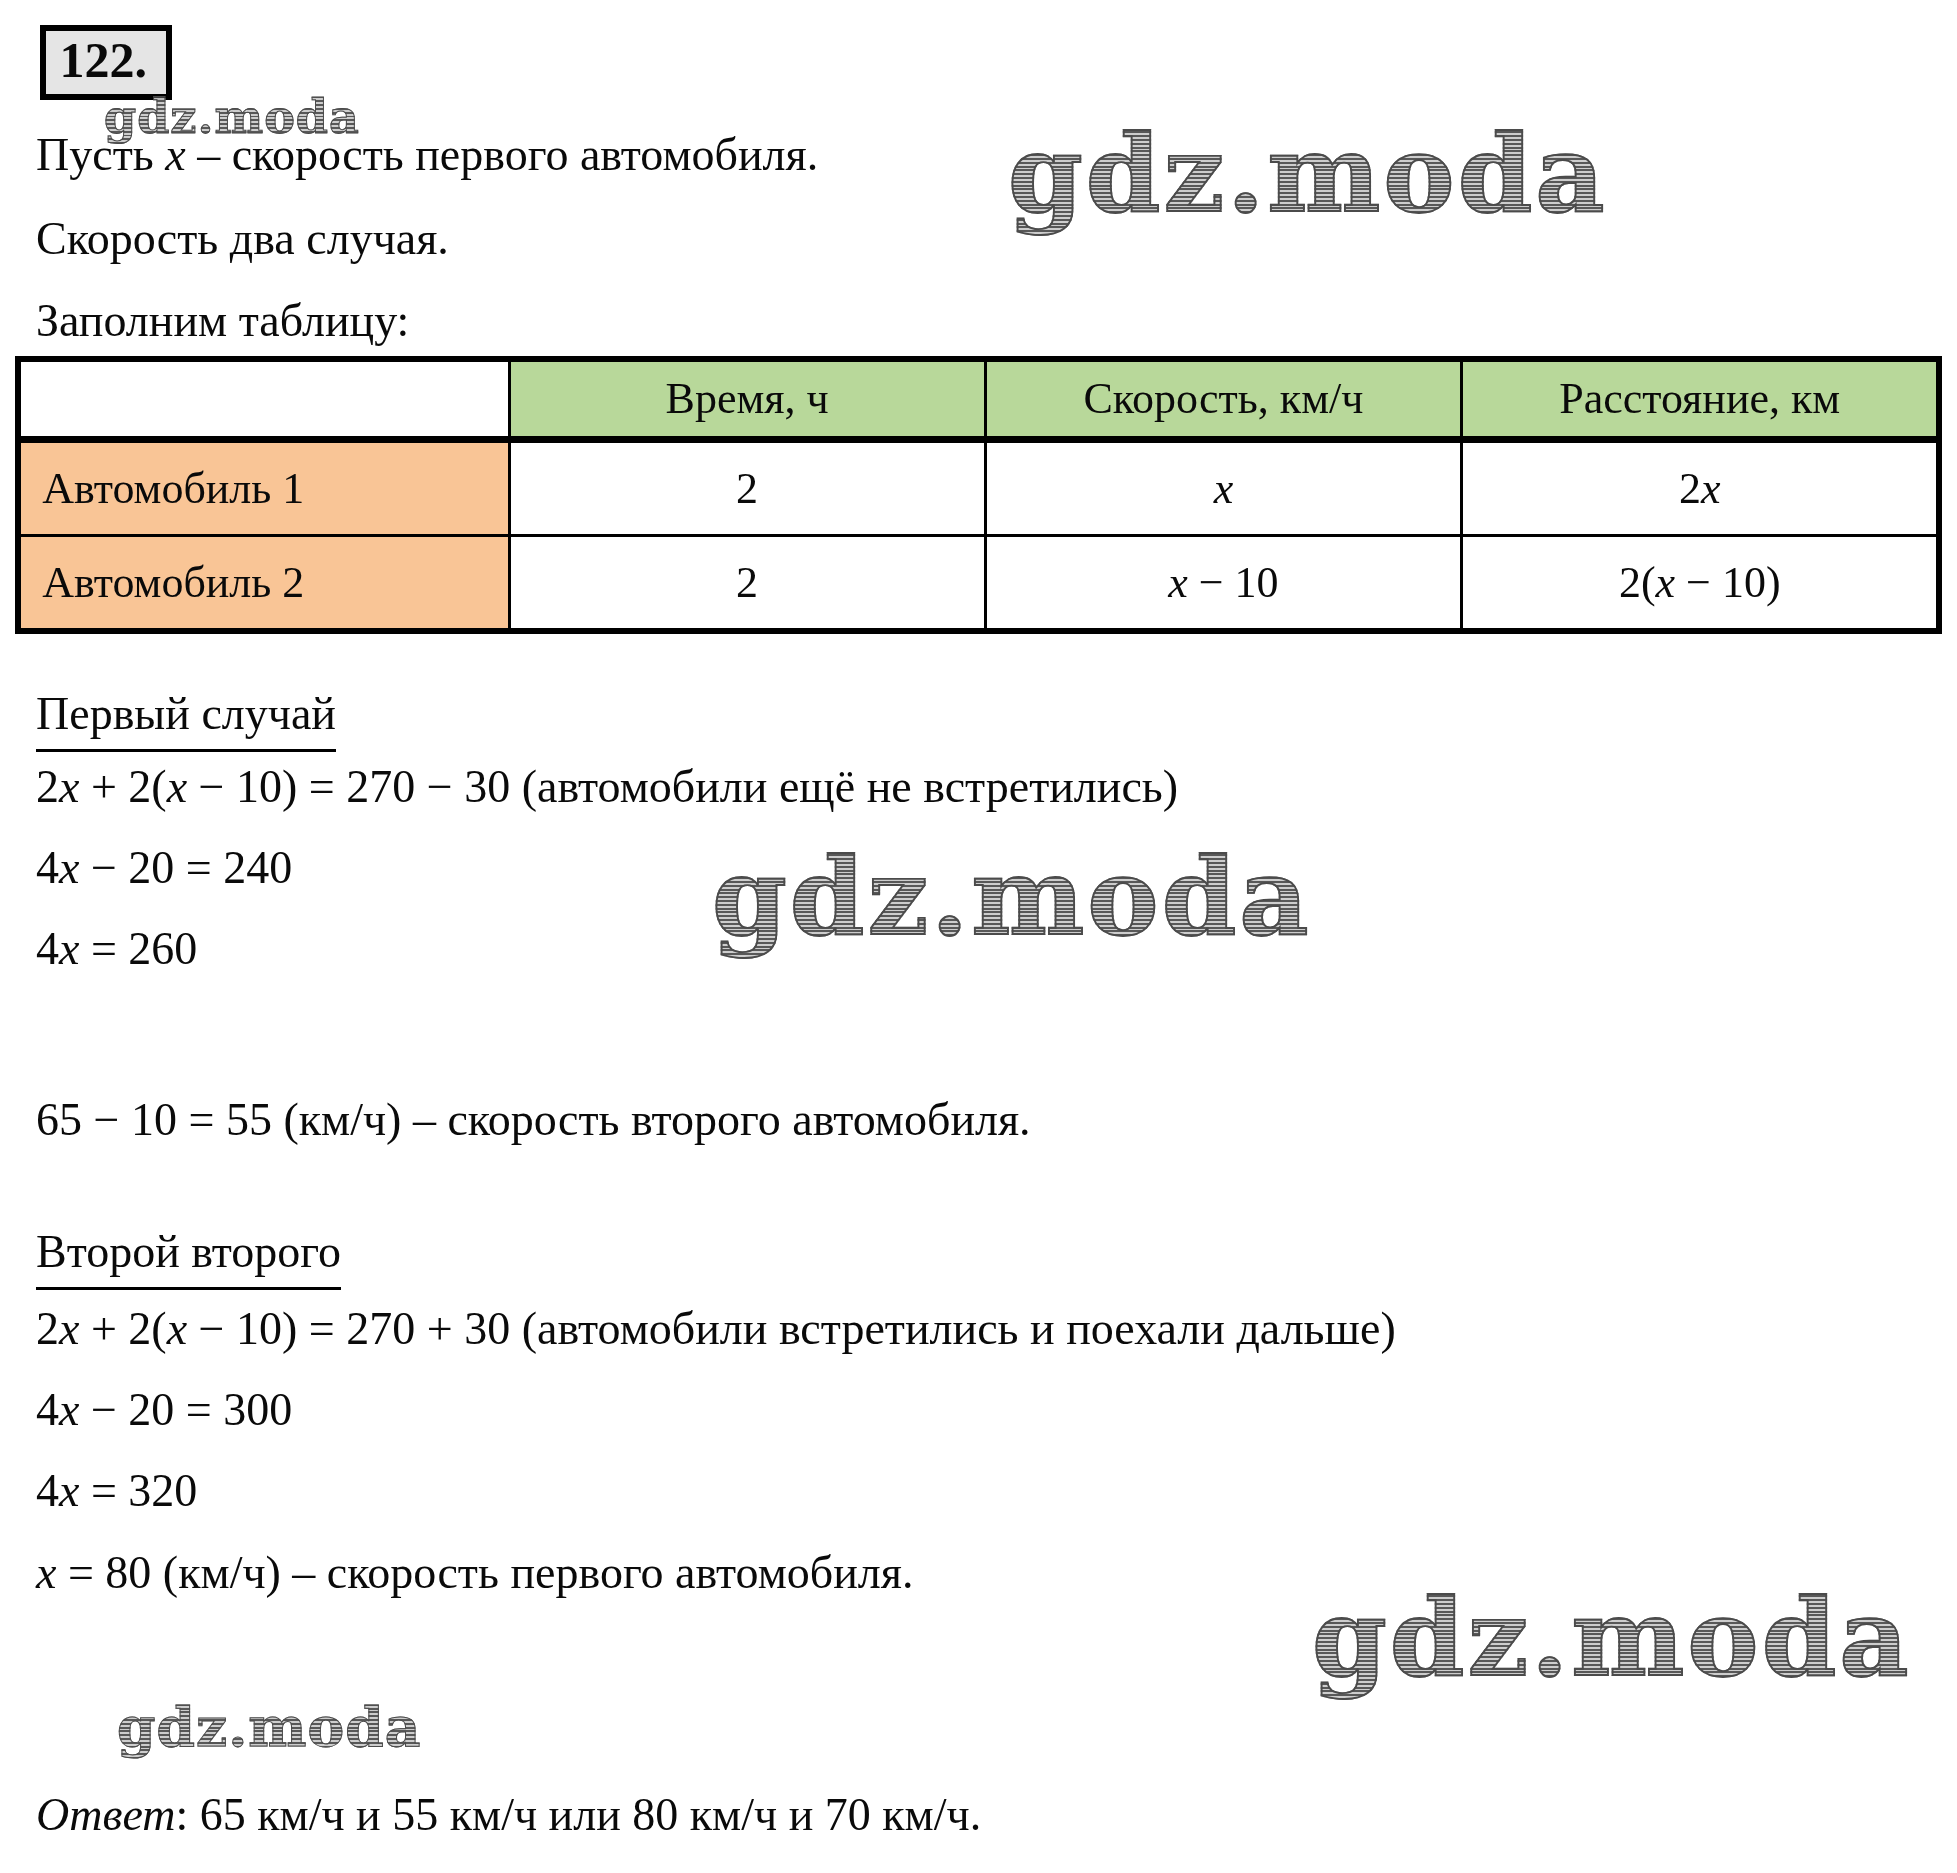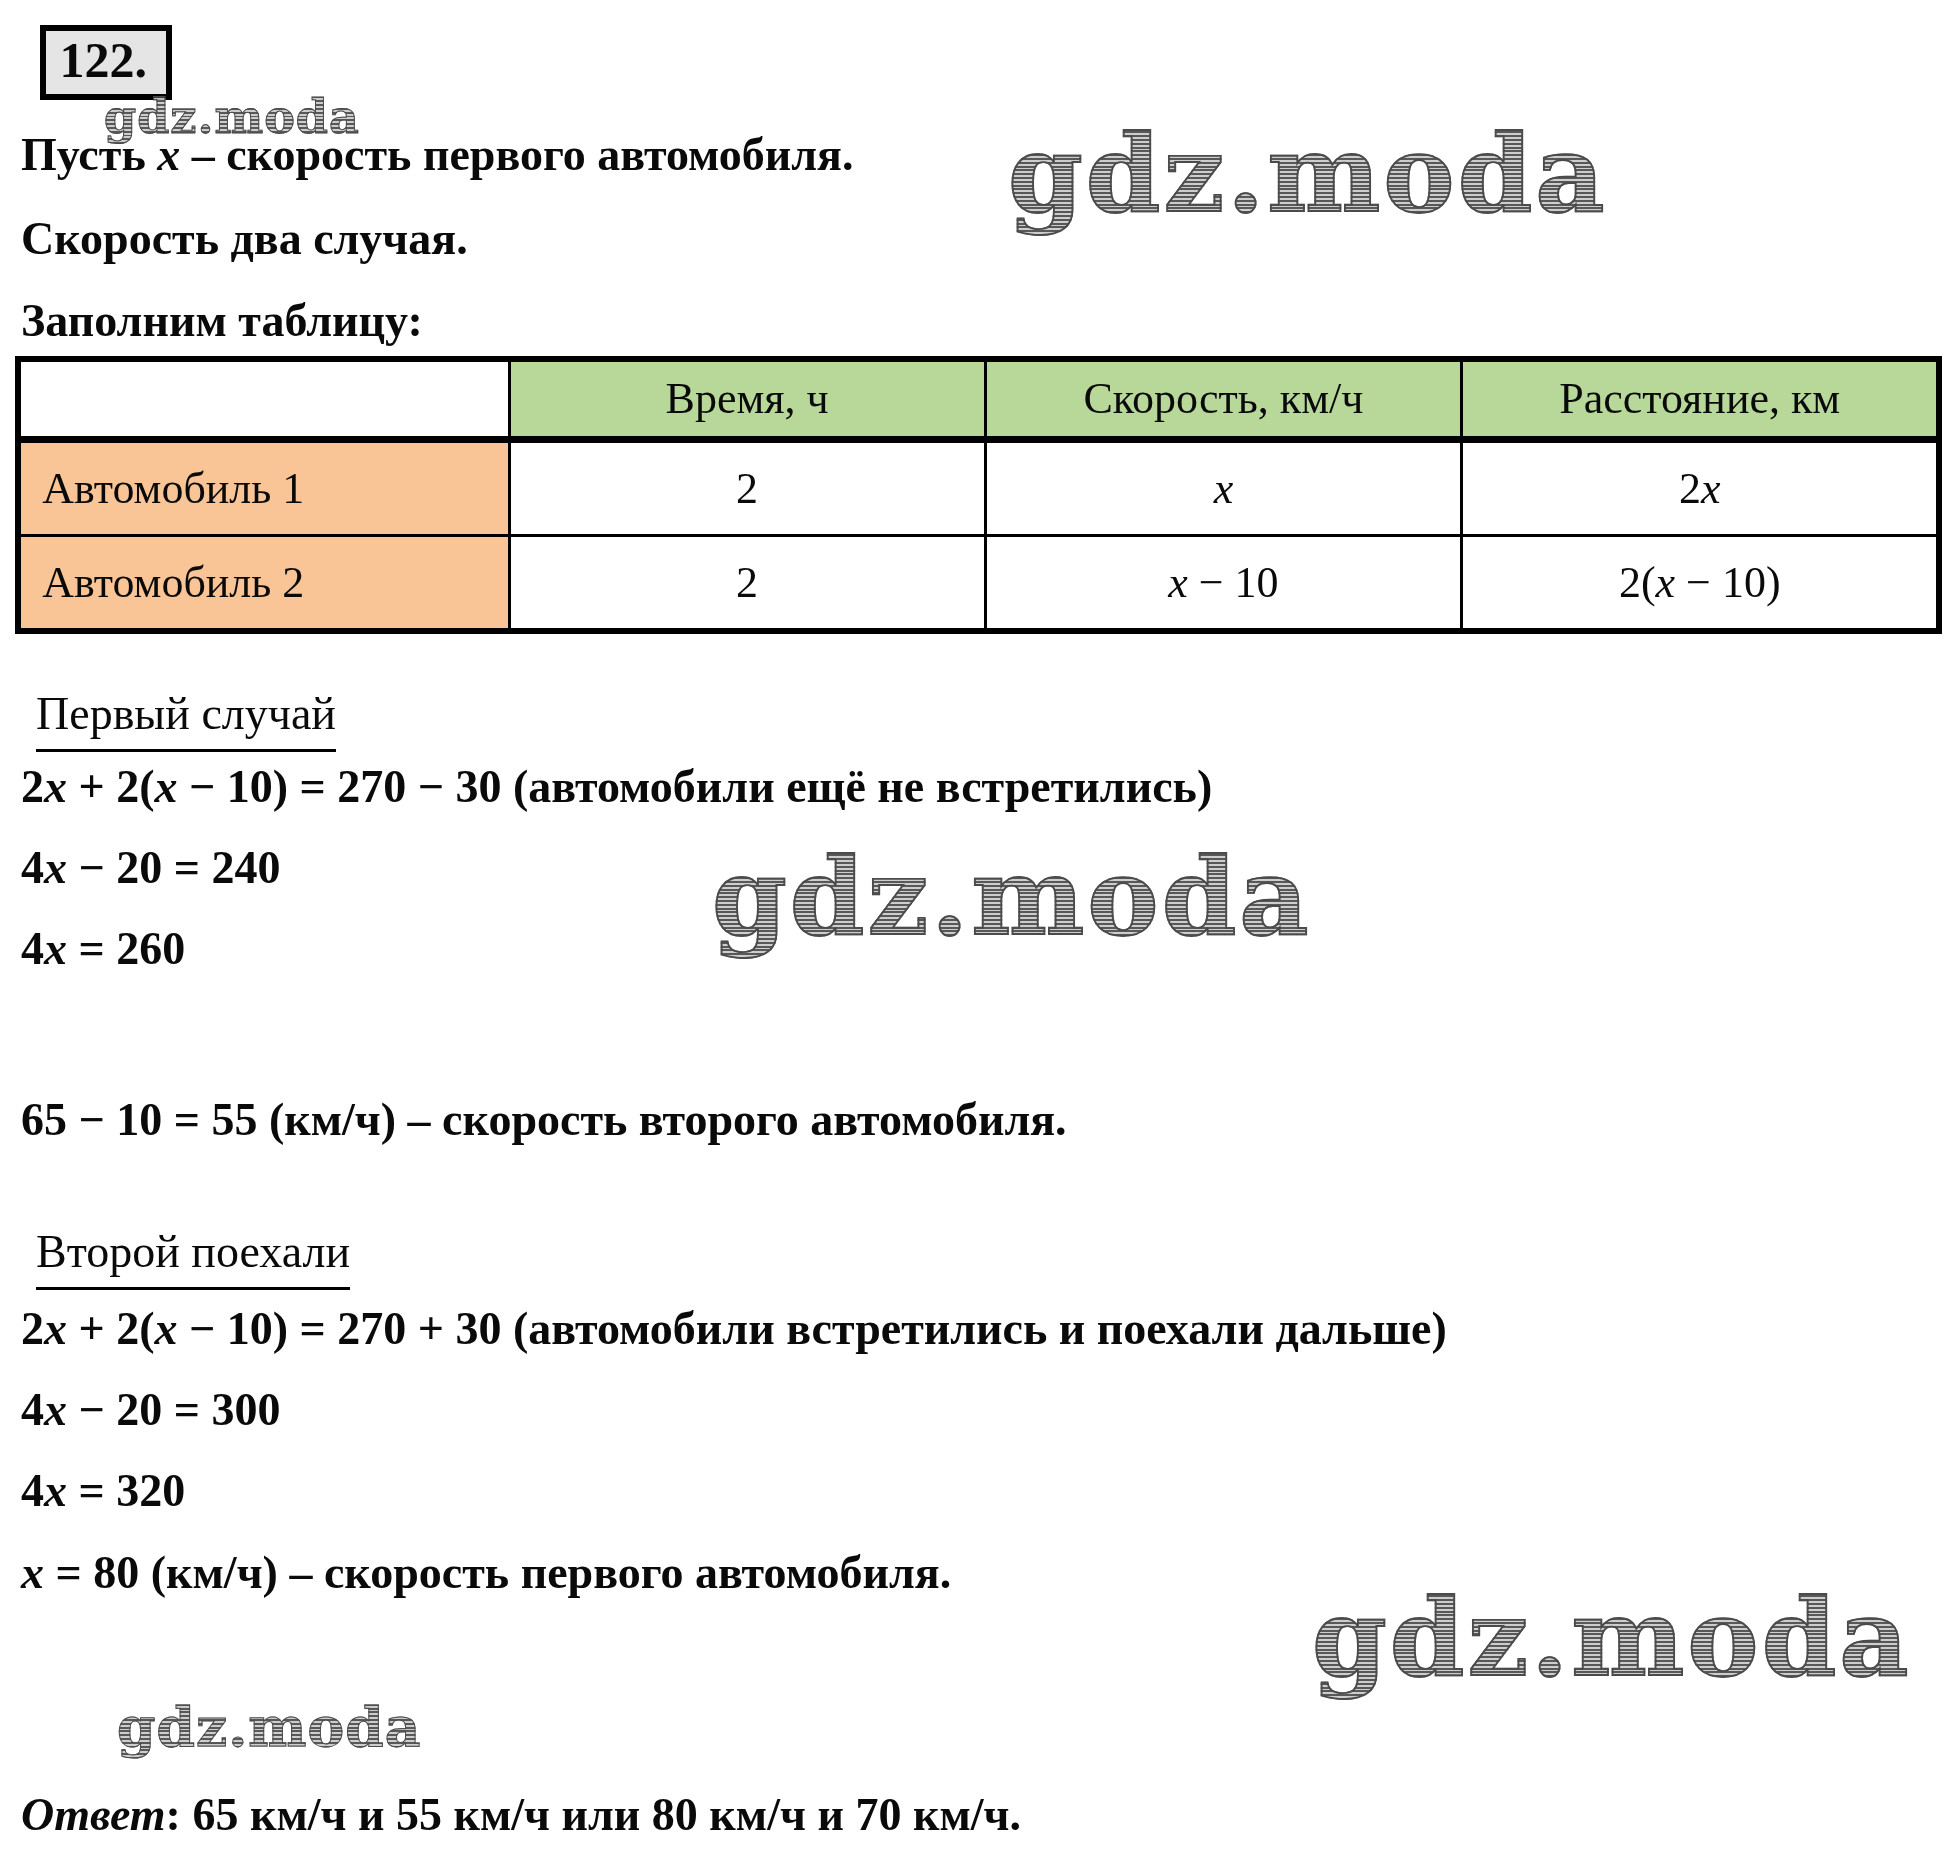--- a/index.html
+++ b/index.html
@@ -13,26 +13,25 @@
   .page{
     position:relative;
     width:1958px;height:1874px;
     background:#fff;
     font-family:"Liberation Serif","DejaVu Serif",serif;
     color:var(--text);
     overflow:hidden;
   }
   .line{
     position:absolute;
-    left:21px;
+    left:36px;
     font-size:46px;
     line-height:54px;
     white-space:nowrap;
     z-index:1;
-    font-weight:bold;
   }
   .line i{font-style:italic;}
   
   .numbox{
     position:absolute;left:40px;top:25px;
     border:6.7px solid var(--border);
     padding:1.9px 19px 5.7px 13.4px;
     font-size:50px;font-weight:bold;line-height:55px;
     background:#e5e5e5;z-index:2;
   }
@@ -148,21 +147,21 @@
   </table>
 
   <div class="case-title" id="case1-title">Первый случай</div>
   <div class="line" id="c1l0">2<i>x</i> + 2(<i>x</i> − 10) = 270 − 30 (автомобили ещё не встретились)</div>
   <div class="line" id="c1l1">4<i>x</i> − 20 = 240</div>
   <div class="line" id="c1l2">4<i>x</i> = 260</div>
   <div class="line" id="c1l4">65 − 10 = 55 (км/ч) – скорость второго автомобиля.</div>
 
   <div class="wm" id="wm-mid">gdz.moda</div>
 
-  <div class="case-title" id="case2-title">Второй поехали</div>
+  <div class="case-title" id="case2-title">Второй второго</div>
   <div class="line" id="c2l0">2<i>x</i> + 2(<i>x</i> − 10) = 270 + 30 (автомобили встретились и поехали дальше)</div>
   <div class="line" id="c2l1">4<i>x</i> − 20 = 300</div>
   <div class="line" id="c2l2">4<i>x</i> = 320</div>
   <div class="line" id="c2l3"><i>x</i> = 80 (км/ч) – скорость первого автомобиля.</div>
 
   <div class="wm" id="wm-bot-big">gdz.moda</div>
   <div class="wm small" id="wm-bot-small">gdz.moda</div>
 
   <div class="line" id="answer">
     <span class="ans-label">Ответ</span><span>: 65 км/ч и 55 км/ч или 80 км/ч и 70 км/ч.</span>

